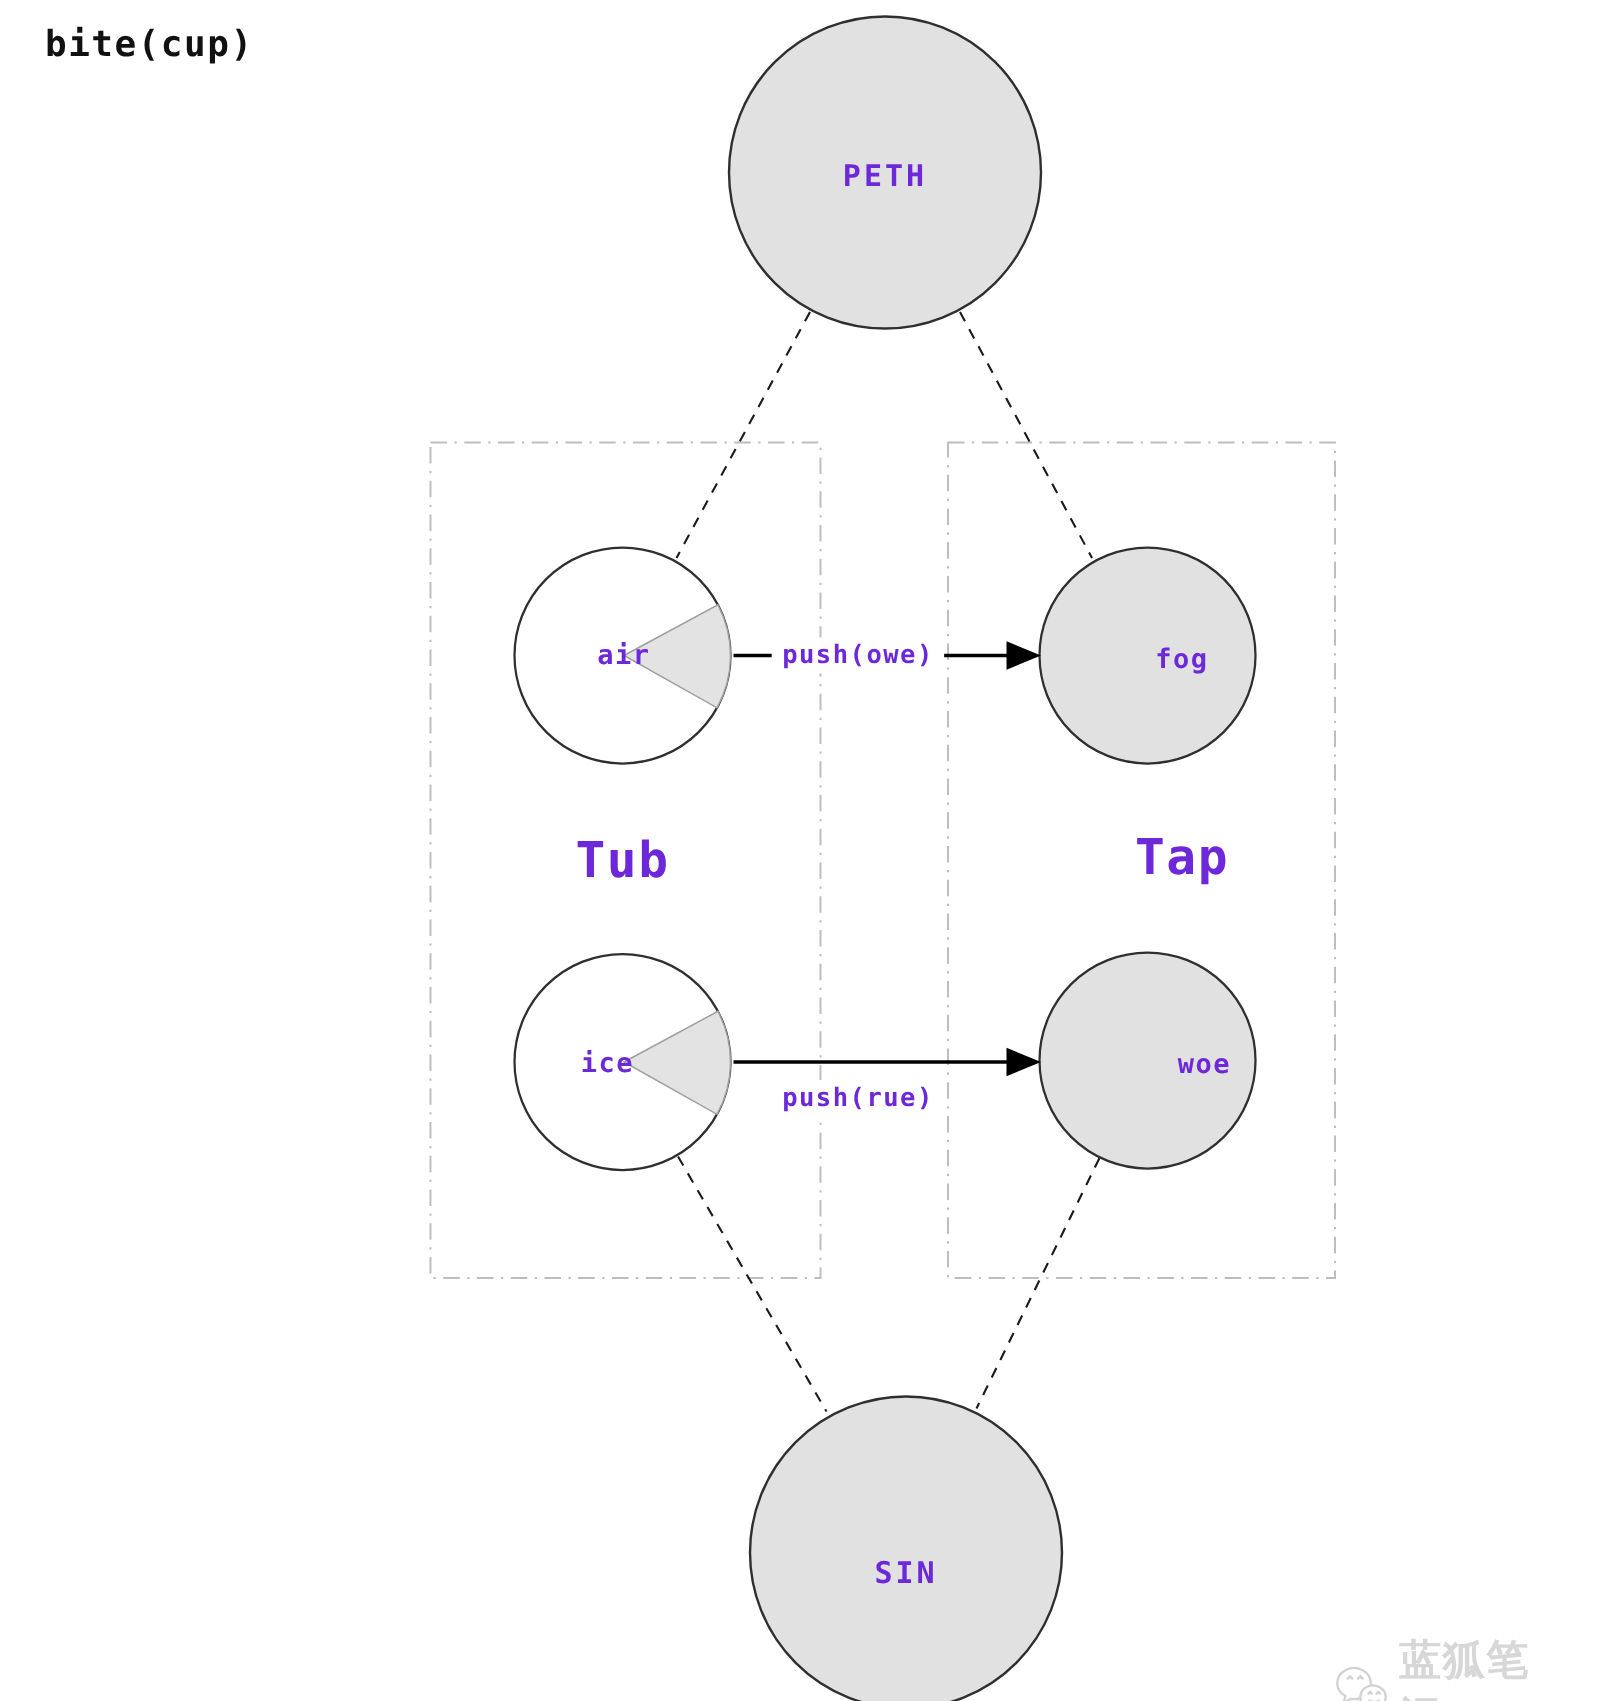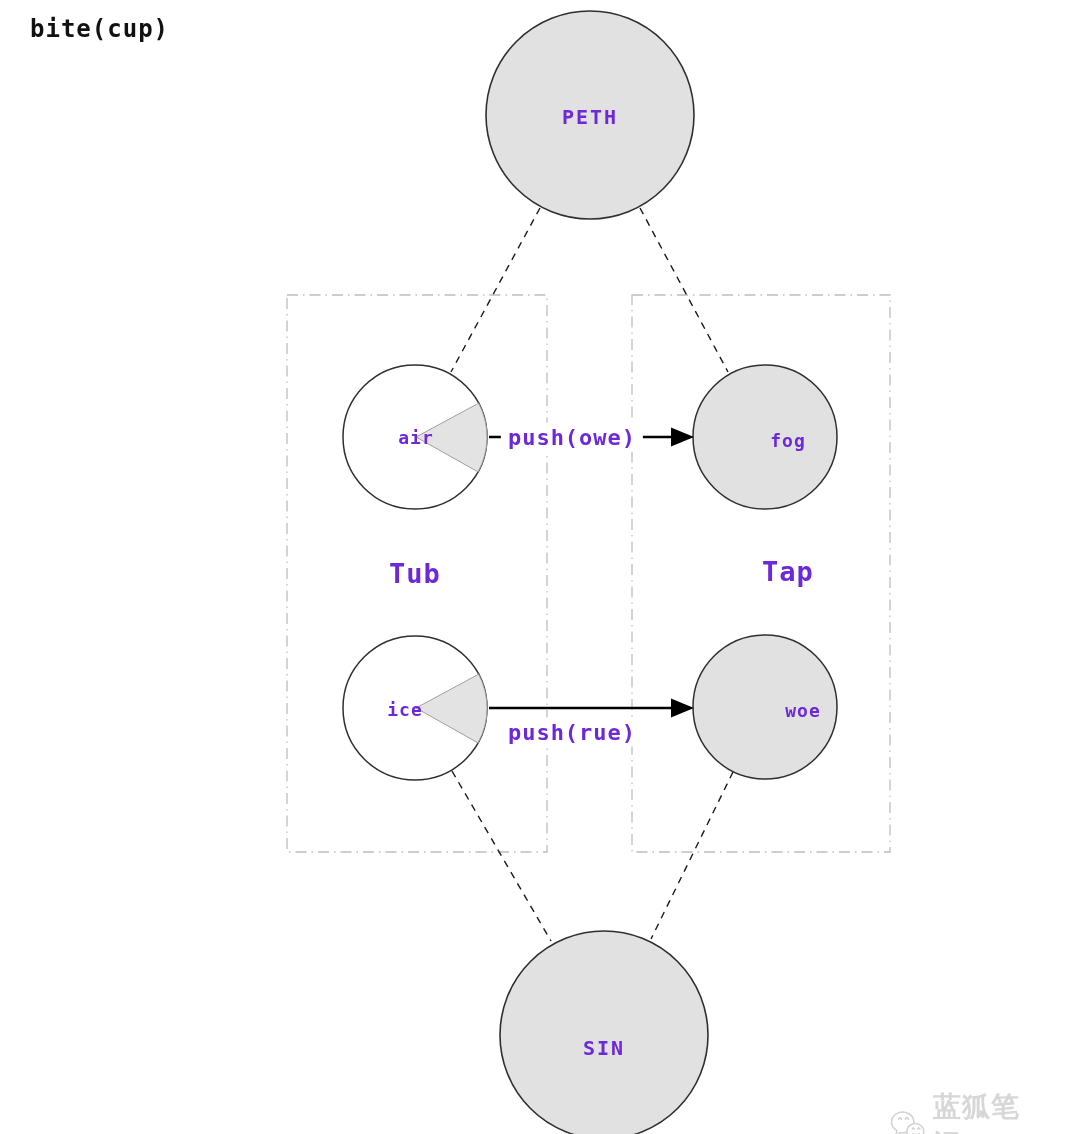--- a/index.html
+++ b/index.html
@@ -20,23 +20,23 @@
   }
   .title-lbl{
     position:absolute;
     left:30px;top:29px;
     transform:translate(0,-50%);
     font-size:24px;font-weight:bold;color:#111;
     letter-spacing:1px;
   }
   .big-node-lbl{font-size:20px;letter-spacing:2px;}
   .small-node-lbl{font-size:18px;letter-spacing:1px;margin-left:36px;}
-  .group-lbl{font-size:27px;letter-spacing:1px;}
+  .group-lbl{font-size:33px;letter-spacing:1px;}
   .edge-lbl{
-    font-size:22px;
+    font-size:17px;
     background:#ffffff;
     padding:2px 7px;
     letter-spacing:1px;
   }
   .watermark{
     position:absolute;
     left:890px;top:1088px;
     display:flex;align-items:center;gap:6px;
     color:#d7d7d7;
   }

